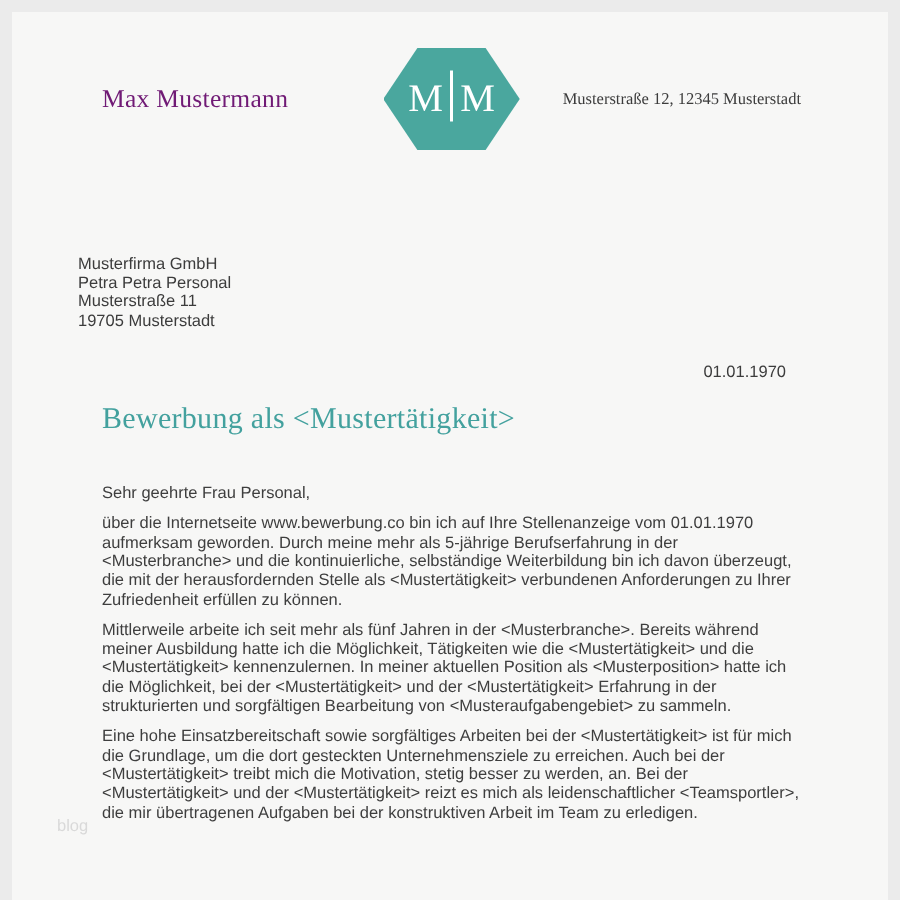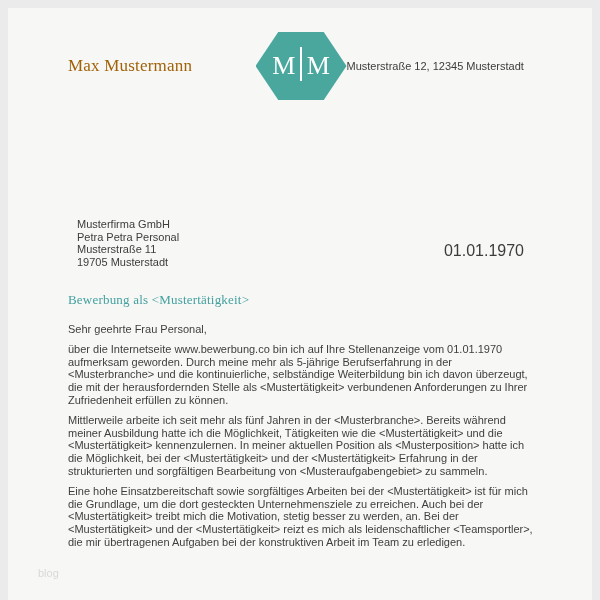--- a/index.html
+++ b/index.html
@@ -33,21 +33,21 @@
     position:absolute;
     top:24px; left:60px; right:58px;
     height:68px;
     display:flex;
     align-items:center;
   }
   .sender-name{
     flex:1;
     font-family:"Liberation Serif", serif;
     font-size:17px;
-    color:#a16207;
+    color:#701a75;
     letter-spacing:.2px;
   }
   .hexagon{
     width:91px;height:68px;
     background:var(--accent-teal);
     clip-path:polygon(25% 0, 75% 0, 100% 50%, 75% 100%, 25% 100%, 0 50%);
     display:flex;
     align-items:center;
     justify-content:center;
     flex:0 0 auto;
@@ -61,69 +61,68 @@
   .hexagon .bar{
     display:inline-block;
     width:1.5px;height:34px;
     background:#ffffff;
     margin:0 5px;
     vertical-align:middle;
     transform:translateY(-2px);
   }
   .contact{
     flex:1;
-    text-align:left;
+    text-align:right;
     font-size:11px;
     line-height:13px;
     color:#3c3c3c;
+    font-family:Liberation Serif, serif;
   }
   
   .recipient{
     position:absolute;
-    top:162px; left:69px;
+    top:162px; left:44px;
     font-size:11px;
     line-height:12.5px;
     color:#3c3c3c;
-    margin-top:48px;
   }
   
   .date{
     position:absolute;
     top:234px; left:60px; width:466px;
     text-align:right;
     padding-right:10px;
-    font-size:16px;
+    font-size:11px;
     color:#3c3c3c;
   }
   
   .subject{
     position:absolute;
-    top:284px; left:60px;
+    top:260px; left:60px;
     font-family:"Liberation Serif", serif;
     font-weight:normal;
-    font-size:13px;
+    font-size:20px;
     color:var(--subject-teal);
     letter-spacing:.2px;
   }
   
   .letter-body{
     position:absolute;
     top:315px; left:60px; width:466px;
     font-size:11px;
     line-height:12.8px;
     color:var(--text);
   }
   .letter-body p{margin:0 0 7px 0;}
   
   .watermark{
     position:absolute;
     top:537px; left:30px;
     font-size:11px;
     color:var(--watermark);
-    margin-top:22px;
   }
 </style>
 </head>
 <body>
 
 <div class="canvas">
   <div class="page">
 
     <div class="header">
       <div class="sender-name">Max Mustermann</div>

